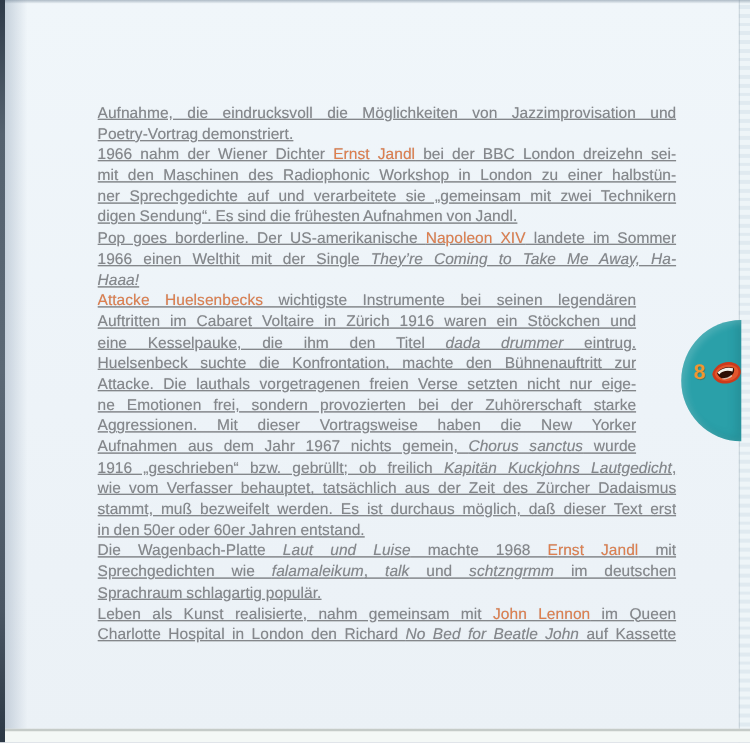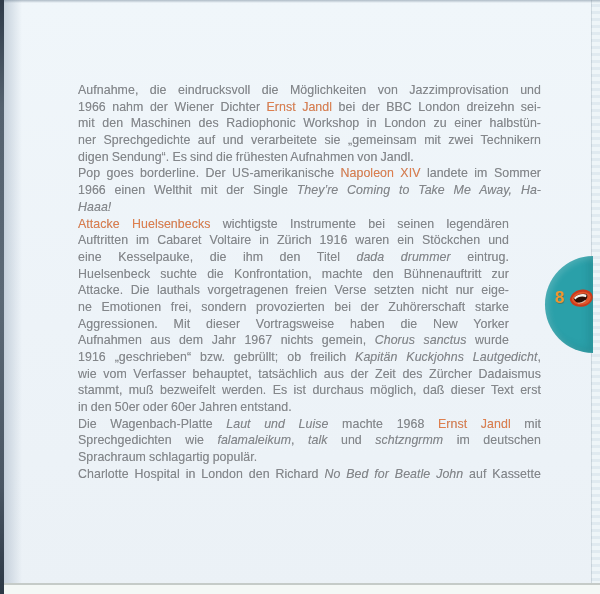--- a/index.html
+++ b/index.html
@@ -22,21 +22,21 @@
     border-left:1px solid rgba(150,165,178,.35); z-index:2; }
 
   
   .text-col {
     position:absolute; left:78px; top:82px; width:463px;
     color:var(--ink,#84878b); font-size:12.4px; line-height:16.7px;
     word-spacing:-0.4px; letter-spacing:0.05px;
     text-shadow:0 0 0.6px rgba(132,135,139,.55);
     z-index:1;
   }
-  .ln { text-align:justify; height:16.7px; overflow:hidden; }
+  .ln { text-align:justify; height:16.7px; overflow:hidden;text-decoration:underline; }
   .ln.j { text-align-last:justify; }
   .ln.w { margin-right:32px; }
   .nm { color:var(--accent,#df7f4e);margin-top:32px; }
   .it { font-style:italic; }
 
   
   .tab {
     position:absolute; left:545px; top:256px; width:48px; height:97px;
     background:var(--tab,#2aa0a9);
     border-top-left-radius:48px 48.5px; border-bottom-left-radius:48px 48.5px;
@@ -53,20 +53,21 @@
 </head>
 <body>
 
 <div class="page">
   <div class="spine-fade"></div>
   <div class="right-edge"></div>
   <div class="top-edge"></div>
 
   <div class="text-col">
       <div class="ln j"><span class="tx">Aufnahme, die eindrucksvoll die Möglichkeiten von Jazzimprovisation und</span></div>
+      <div class="ln"><span class="tx">Poetry-Vortrag demonstriert.</span></div>
       <div class="ln j"><span class="tx">1966 nahm der Wiener Dichter </span><span class="nm">Ernst Jandl</span><span class="tx"> bei der BBC London dreizehn sei-</span></div>
       <div class="ln j"><span class="tx">mit den Maschinen des Radiophonic Workshop in London zu einer halbstün-</span></div>
       <div class="ln j"><span class="tx">ner Sprechgedichte auf und verarbeitete sie „gemeinsam mit zwei Technikern</span></div>
       <div class="ln"><span class="tx">digen Sendung“. Es sind die frühesten Aufnahmen von Jandl.</span></div>
       <div class="ln j"><span class="tx">Pop goes borderline. Der US-amerikanische </span><span class="nm">Napoleon XIV</span><span class="tx"> landete im Sommer</span></div>
       <div class="ln j"><span class="tx">1966 einen Welthit mit der Single </span><span class="it">They’re Coming to Take Me Away, Ha-</span></div>
       <div class="ln"><span class="it">Haaa!</span></div>
       <div class="ln j w"><span class="nm">Attacke Huelsenbecks</span><span class="tx"> wichtigste Instrumente bei seinen legendären</span></div>
       <div class="ln j w"><span class="tx">Auftritten im Cabaret Voltaire in Zürich 1916 waren ein Stöckchen und</span></div>
       <div class="ln j w"><span class="tx">eine Kesselpauke, die ihm den Titel </span><span class="it">dada drummer</span><span class="tx"> eintrug.</span></div>
@@ -75,20 +76,21 @@
       <div class="ln j w"><span class="tx">ne Emotionen frei, sondern provozierten bei der Zuhörerschaft starke</span></div>
       <div class="ln j w"><span class="tx">Aggressionen. Mit dieser Vortragsweise haben die New Yorker</span></div>
       <div class="ln j w"><span class="tx">Aufnahmen aus dem Jahr 1967 nichts gemein, </span><span class="it">Chorus sanctus</span><span class="tx"> wurde</span></div>
       <div class="ln j"><span class="tx">1916 „geschrieben“ bzw. gebrüllt; ob freilich </span><span class="it">Kapitän Kuckjohns Lautgedicht</span><span class="tx">,</span></div>
       <div class="ln j"><span class="tx">wie vom Verfasser behauptet, tatsächlich aus der Zeit des Zürcher Dadaismus</span></div>
       <div class="ln j"><span class="tx">stammt, muß bezweifelt werden. Es ist durchaus möglich, daß dieser Text erst</span></div>
       <div class="ln"><span class="tx">in den 50er oder 60er Jahren entstand.</span></div>
       <div class="ln j"><span class="tx">Die Wagenbach-Platte </span><span class="it">Laut und Luise</span><span class="tx"> machte 1968 </span><span class="nm">Ernst Jandl</span><span class="tx"> mit</span></div>
       <div class="ln j"><span class="tx">Sprechgedichten wie </span><span class="it">falamaleikum</span><span class="tx">, </span><span class="it">talk</span><span class="tx"> und </span><span class="it">schtzngrmm</span><span class="tx"> im deutschen</span></div>
       <div class="ln"><span class="tx">Sprachraum schlagartig populär.</span></div>
+      <div class="ln j"><span class="tx">Leben als Kunst realisierte, nahm gemeinsam mit </span><span class="nm">John Lennon</span><span class="tx"> im Queen</span></div>
       <div class="ln j"><span class="tx">Charlotte Hospital in London den Richard </span><span class="it">No Bed for Beatle John</span><span class="tx"> auf Kassette</span></div>
     </div>
 
   <div class="tab">
     <div class="tab-num">8</div>
     <svg class="tab-mouth" viewBox="0 0 32 28" xmlns="http://www.w3.org/2000/svg">
       <path d="M1,13 C4,5.5 12,1.5 20,3 C27,4.5 31,9 30.5,14 C30,19.5 23.5,25 14.5,24.5 C6.5,24 1.5,19.5 1,13 Z" fill="#cc3a1c"></path>
       <path d="M3.5,13 C6.5,7.5 13,4.5 20,6 C25.5,7.3 28.5,10.5 28,14 C27.5,18.5 22.5,22.5 15,22 C8.5,21.6 4,18 3.5,13 Z" fill="#e2562c"></path>
       <path d="M6,12.5 C10,8 17,7 23.5,9.5 C25,13 22,17.5 16,19 C10.5,20.2 7,17 6,12.5 Z" fill="#2e0e05"></path>
       <path d="M6.5,12 C11,8.3 18,7.5 23,10 L22,13.2 C17,10.6 11,11.2 8.2,14.2 Z" fill="#f6f2ea"></path>

